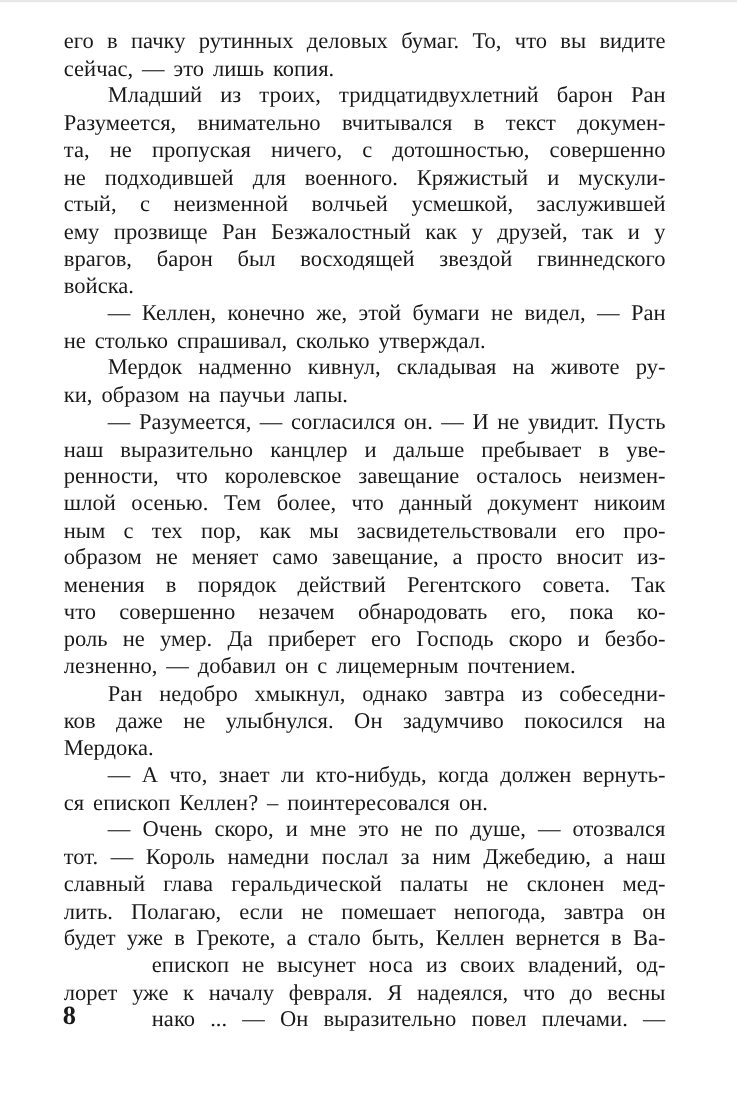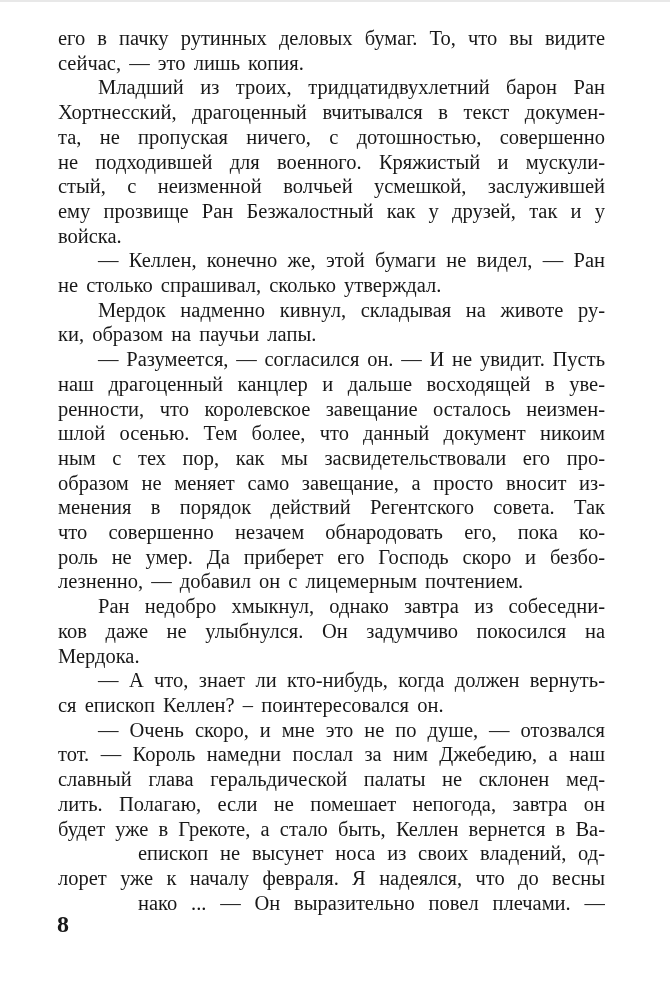--- a/index.html
+++ b/index.html
@@ -60,38 +60,39 @@
 <body>
 
 <div class="book-page">
   <div class="text-block" id="text-block">
       <div class="paragraph">
         <div class="line">его в пачку рутинных деловых бумаг. То, что вы видите</div>
         <div class="line last">сейчас, — это лишь копия.</div>
       </div>
       <div class="paragraph">
         <div class="line first-indent">Младший из троих, тридцатидвухлетний барон Ран</div>
-        <div class="line">Хортнесский, драгоценный вчитывался в текст докумен-</div>
+        <div class="line">Разумеется, внимательно вчитывался в текст докумен-</div>
         <div class="line">та, не пропуская ничего, с дотошностью, совершенно</div>
         <div class="line">не подходившей для военного. Кряжистый и мускули-</div>
         <div class="line">стый, с неизменной волчьей усмешкой, заслужившей</div>
         <div class="line">ему прозвище Ран Безжалостный как у друзей, так и у</div>
+        <div class="line">врагов, барон был восходящей звездой гвиннедского</div>
         <div class="line last">войска.</div>
       </div>
       <div class="paragraph">
         <div class="line first-indent">— Келлен, конечно же, этой бумаги не видел, — Ран</div>
         <div class="line last">не столько спрашивал, сколько утверждал.</div>
       </div>
       <div class="paragraph">
         <div class="line first-indent">Мердок надменно кивнул, складывая на животе ру-</div>
         <div class="line last">ки, образом на паучьи лапы.</div>
       </div>
       <div class="paragraph">
         <div class="line first-indent">— Разумеется, — согласился он. — И не увидит. Пусть</div>
-        <div class="line">наш драгоценный канцлер и дальше восходящей в уве-</div>
+        <div class="line">наш выразительно канцлер и дальше пребывает в уве-</div>
         <div class="line">ренности, что королевское завещание осталось неизмен-</div>
         <div class="line">шлой осенью. Тем более, что данный документ никоим</div>
         <div class="line">ным с тех пор, как мы засвидетельствовали его про-</div>
         <div class="line">образом не меняет само завещание, а просто вносит из-</div>
         <div class="line">менения в порядок действий Регентского совета. Так</div>
         <div class="line">что совершенно незачем обнародовать его, пока ко-</div>
         <div class="line">роль не умер. Да приберет его Господь скоро и безбо-</div>
         <div class="line last">лезненно, — добавил он с лицемерным почтением.</div>
       </div>
       <div class="paragraph">

